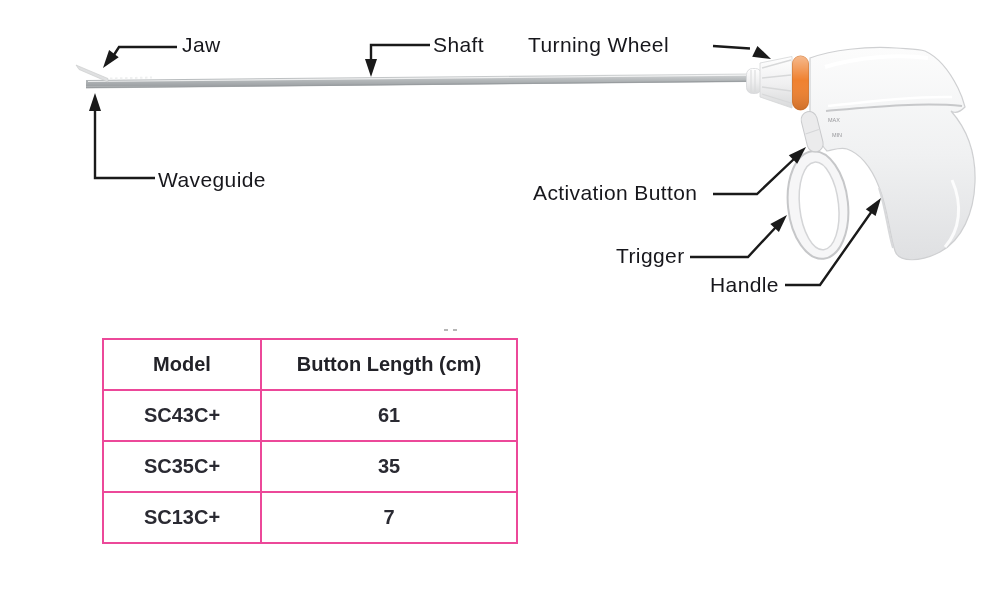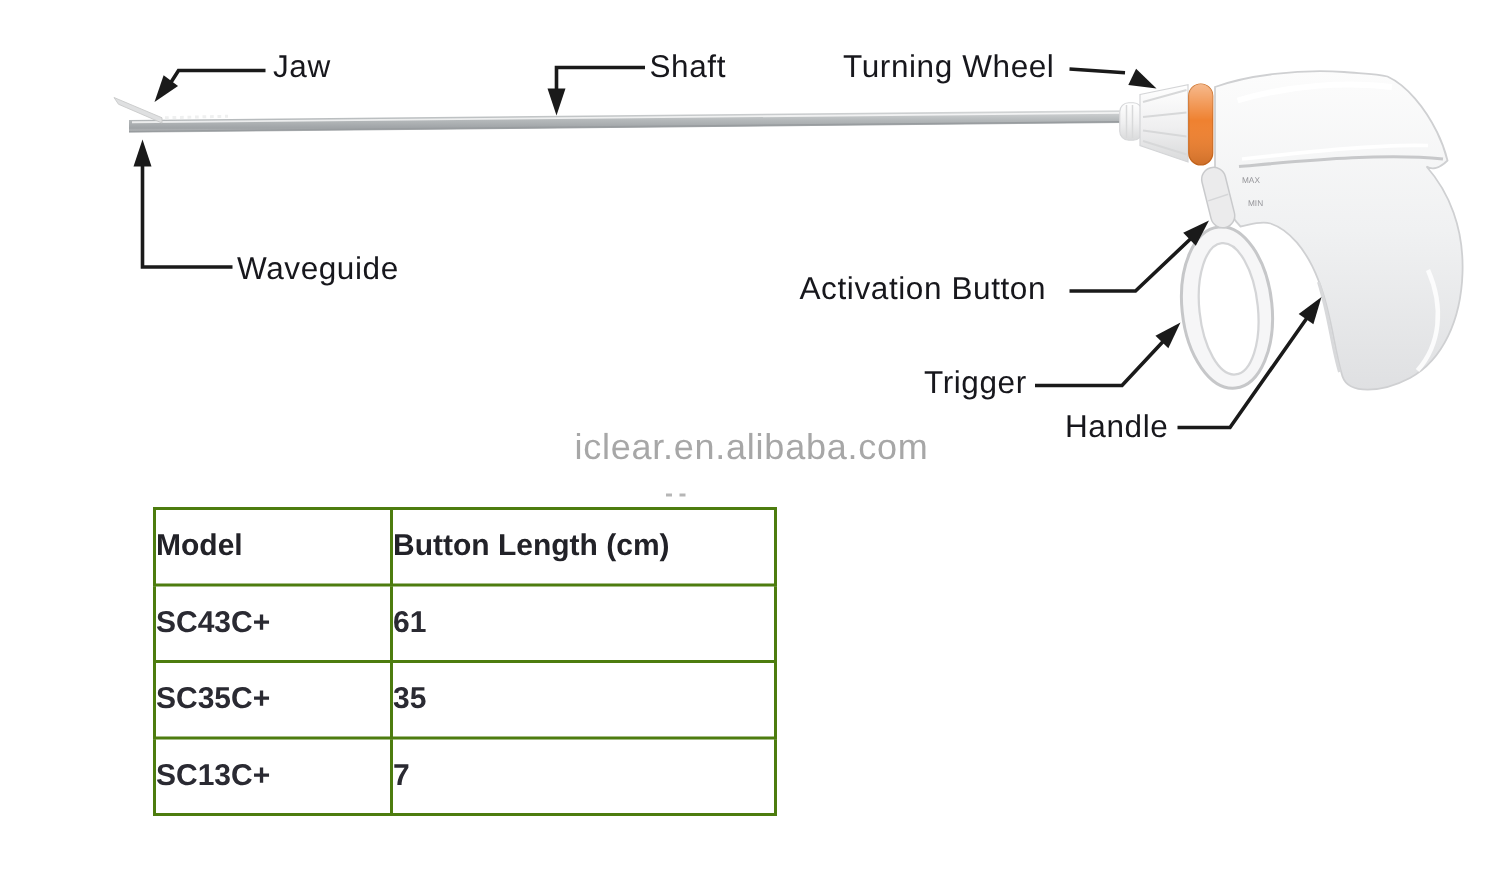--- a/index.html
+++ b/index.html
@@ -14,21 +14,21 @@
   }
   .watermark{
     position:absolute;left:383px;top:287px;font-size:24px;line-height:24px;
     letter-spacing:.5px;color:#a7a7a7;white-space:nowrap;
   }
   .spec-table{
     position:absolute;left:102px;top:338px;border-collapse:collapse;
     color:#2a2a32;
   }
   .spec-table th,.spec-table td{
-    border:2px solid #4d7c0f;text-align:left;vertical-align:middle;
+    border:2px solid #ec4899;text-align:center;vertical-align:middle;
     padding:0;
   }
   .spec-table th{width:156px;height:49px;font-size:20px;font-weight:bold;color:#222228;}
   .spec-table th.col2{width:254px;}
   .spec-table td{height:49px;font-size:20px;font-weight:bold;}
 </style>
 </head>
 <body>
 
 <div class="screen">
@@ -153,27 +153,26 @@
     </g>
 
     <g fill="#a5a5a5" opacity="0.8">
       <rect x="444" y="329" width="4" height="2"></rect>
       <rect x="453" y="329" width="4" height="2"></rect>
     </g>
   </svg>
 
   <div class="part-label" style="left:182px;top:34px">Jaw</div>
   <div class="part-label" style="left:433px;top:34px">Shaft</div>
-  <div class="part-label" style="left:562px;top:34px">Turning Wheel</div>
+  <div class="part-label" style="left:528px;top:34px">Turning Wheel</div>
   <div class="part-label" style="left:158px;top:169px">Waveguide</div>
   <div class="part-label" style="left:533px;top:182px">Activation Button</div>
   <div class="part-label" style="left:616px;top:245px">Trigger</div>
   <div class="part-label" style="left:710px;top:274px">Handle</div>
 
-  <div class="watermark">iclear.en.alibaba.com</div>
 
   <table class="spec-table">
     <thead>
       <tr>
         <th>Model</th>
         <th class="col2">Button Length (cm)</th>
       </tr>
     </thead>
     <tbody>
       <tr>

